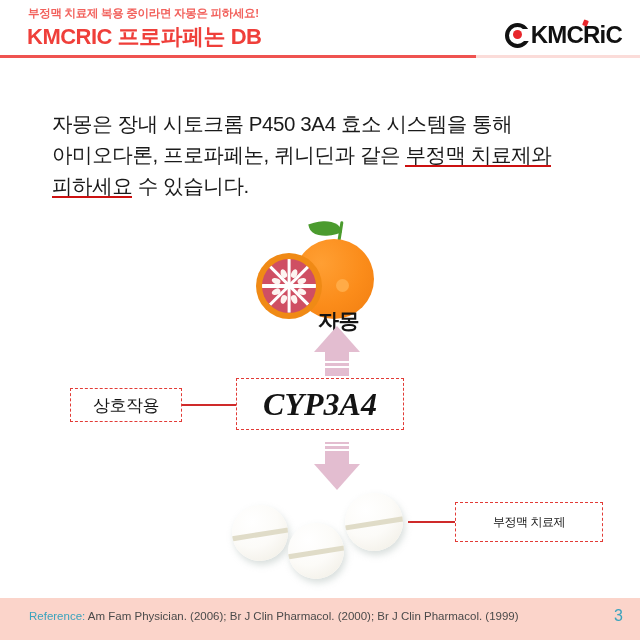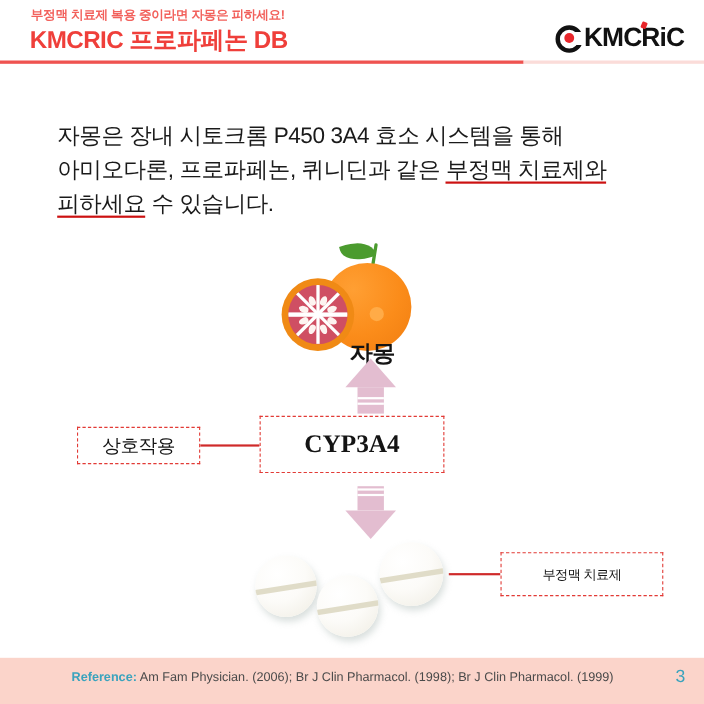--- a/index.html
+++ b/index.html
@@ -257,23 +257,24 @@
     display: flex;
     align-items: center;
     justify-content: center;
     color: #141414;
     letter-spacing: -0.5px;
   }
   #box-cyp {
     left: 236px; top: 378px;
     width: 168px; height: 52px;
     font-family: "Liberation Serif", "DejaVu Serif", serif;
-    font-size: 23px;
+    font-size: 32px;
     font-weight: bold;
     letter-spacing: 0px;
+    font-style: italic;
   }
   #box-interaction {
     left: 70px; top: 388px;
     width: 112px; height: 34px;
     font-size: 17px;
   }
   #box-antiarrhythmic {
     left: 455px; top: 502px;
     width: 148px; height: 40px;
     font-size: 12px;
@@ -318,22 +319,21 @@
   }
   #reference {
     position: absolute;
     left: 29px; top: 12px;
     font-size: 11.5px;
     color: #4a4a4a;
     white-space: nowrap;
   }
   #reference .ref-label {
     color: #3aa3bd;
-    font-weight: bold;
-    margin-left: 36px;
+    font-weight: normal;
   }
   #page-number {
     position: absolute;
     right: 17px; top: 9px;
     font-size: 16px;
     color: #3aa3bd;
   }
 </style>
 </head>
 <body>
@@ -433,17 +433,17 @@
     <div class="score"></div>
   </div>
   <div class="pill" id="pill-2">
     <div class="score"></div>
   </div>
   <div class="pill" id="pill-3">
     <div class="score"></div>
   </div>
 
   <div id="footer">
-    <div id="reference"><span class="ref-label">Reference:</span><span> Am Fam Physician. (2006); Br J Clin Pharmacol. (1998); Br J Clin Pharmacol. (1999)</span></div>
+    <div id="reference"><span class="ref-label">Reference:</span><span> Am Fam Physician. (2006); Br J Clin Pharmacol. (2000); Br J Clin Pharmacol. (1999)</span></div>
     <div id="page-number">3</div>
   </div>
 
 </div>
 
 </body></html>

